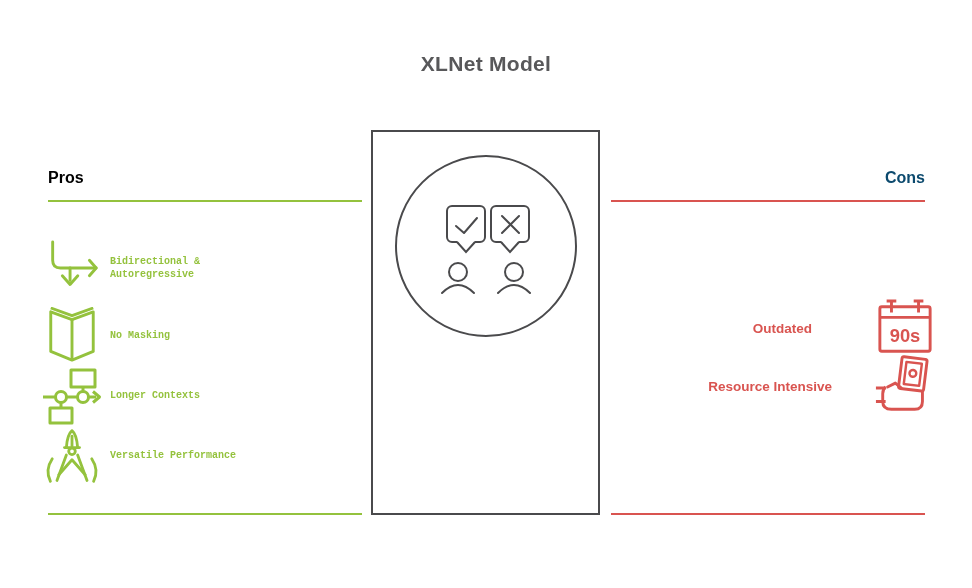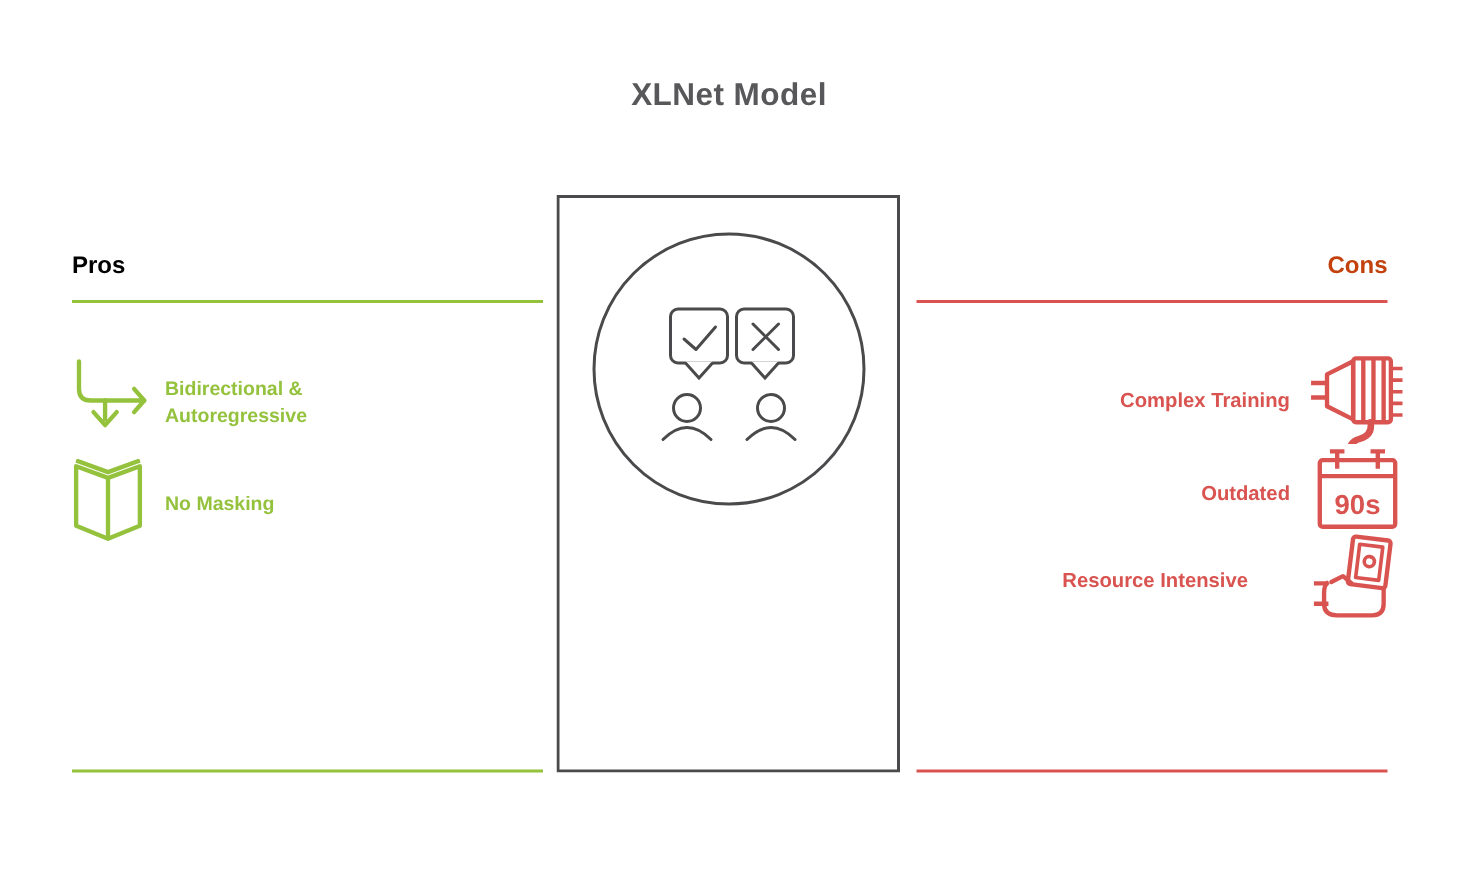--- a/index.html
+++ b/index.html
@@ -9,36 +9,36 @@
   }
   .title{
     position:absolute;top:52px;left:0;width:100%;text-align:center;
     font-size:21px;font-weight:bold;color:#58585A;letter-spacing:.3px;
   }
   
   .pros-heading{
     position:absolute;left:48px;top:169px;font-size:16px;font-weight:bold;color:#000000;
   }
   .cons-heading{
-    position:absolute;right:47px;top:169px;font-size:16px;font-weight:bold;color:#c2410c;
+    position:absolute;right:47px;top:169px;font-size:16px;font-weight:bold;color:#0c4a6e;
   }
   .rule{position:absolute;height:2px;}
   .rule.green{background:#94C23D;left:48px;width:314px;}
   .rule.red{background:#D95450;left:611px;width:314px;}
   .rule.top{top:200px;}
   .rule.bottom{top:513px;}
   
   .row{position:absolute;height:60px;display:flex;align-items:center;}
   .pro-row{left:40px;color:#94C23D;}
   .con-row{right:34px;color:#D95450;justify-content:flex-end;}
-  .icon-wrap{width:64px;height:60px;display:flex;justify-content:center;flex:0 0 auto;}
+  .icon-wrap{width:64px;height:60px;display:flex;align-items:center;justify-content:center;flex:0 0 auto;}
   .con-row .icon-wrap{width:66px;margin-left:12px;}
   .pro-label{
-    margin-left:6px;font-size:13px;font-weight:bold;color:#94C23D;
-    line-height:1.35;max-width:150px;
+    margin-left:6px;font-size:10px;font-weight:bold;color:#94C23D;
+    line-height:1.35;max-width:150px;font-family:Liberation Mono, monospace;
   }
   .pro-label.wrap{max-width:140px;}
   .con-label{font-size:13.5px;font-weight:bold;color:#D95450;text-align:right;white-space:nowrap;}
   .center-figure{position:absolute;left:371px;top:130px;width:229px;height:385px;color:#4A4A4C;}
   svg{display:block;}
   .cal-text{font-family:"Liberation Sans","DejaVu Sans",sans-serif;font-size:19px;font-weight:bold;fill:currentColor;}
 </style>
 </head>
 <body>
 
@@ -66,21 +66,52 @@
     <span class="icon-wrap">
       <svg width="56" height="58" viewBox="0 0 58 60" fill="none" stroke="currentColor" stroke-width="3" stroke-linejoin="round">
         <path d="M29 13 L7 5 V46 L29 55 L51 46 V5 L29 13 Z"></path>
         <path d="M29 13 V55"></path>
         <path d="M7 1 L29 9 L51 1"></path>
       </svg>
     </span>
     <span class="pro-label">No Masking</span>
   </div>
 
+  <div class="row pro-row" style="top:366px;">
+    <span class="icon-wrap">
+      <svg width="62" height="58" viewBox="0 0 62 58" fill="none" stroke="currentColor" stroke-width="3" stroke-linejoin="round">
+        <rect x="30" y="3" width="24" height="17"></rect>
+        <rect x="9" y="41" width="22" height="15"></rect>
+        <circle cx="20" cy="30" r="5.5"></circle>
+        <circle cx="42" cy="30" r="5.5"></circle>
+        <path d="M2 30 h12.5 M25.5 30 h11 M47.5 30 h7.5"></path>
+        <path d="M52 24.5 l6.5 5.5 -6.5 5.5"></path>
+        <path d="M42 20 v4.5"></path>
+        <path d="M20 35.5 v5.5"></path>
+      </svg>
+    </span>
+    <span class="pro-label">Longer Contexts</span>
+  </div>
 
+  <div class="row pro-row" style="top:426px;">
+    <span class="icon-wrap">
+      <svg width="62" height="60" viewBox="0 0 66 62" fill="none" stroke="currentColor" stroke-width="3" stroke-linecap="round" stroke-linejoin="round">
+        <path d="M27 22 Q28 8 33 4 Q38 8 39 22"></path>
+        <path d="M33 10 V20"></path>
+        <path d="M25 22 H41"></path>
+        <circle cx="33" cy="26" r="3.5"></circle>
+        <path d="M27 30 L17 57"></path>
+        <path d="M39 30 L49 57"></path>
+        <path d="M19 51 L33 35 L47 51"></path>
+        <path d="M12 34 Q4 46 10 58"></path>
+        <path d="M54 34 Q62 46 56 58"></path>
+      </svg>
+    </span>
+    <span class="pro-label">Versatile Performance</span>
+  </div>
 
   <div class="center-figure">
     <svg width="229" height="385" viewBox="0 0 229 385" fill="none" stroke="currentColor" stroke-width="2">
       <rect x="1" y="1" width="227" height="383"></rect>
       <circle cx="115" cy="116" r="90"></circle>
 
       <g>
         <rect x="76" y="76" width="38" height="36" rx="5"></rect>
         <path d="M86 111 L95 122 L104 111 Z" fill="#ffffff" stroke="none"></path>
         <path d="M86 112 L95 122 L104 112" fill="none"></path>
@@ -102,35 +133,22 @@
         <circle cx="143" cy="142" r="9"></circle>
         <path d="M127 163 q16 -16 32 0" stroke-linecap="round"></path>
       </g>
     </svg>
   </div>
 
   <div class="cons-heading">Cons</div>
   <div class="rule red top"></div>
   <div class="rule red bottom"></div>
 
-  <div class="row con-row" style="top:236px;">
-    <span class="con-label">Complex Training</span>
-    <span class="icon-wrap">
-      <svg width="66" height="60" viewBox="0 0 68 62" fill="none" stroke="currentColor" stroke-width="3" stroke-linejoin="round">
-        <path d="M2 20 H13 M2 30 H13"></path>
-        <path d="M13 14 L31 5 V45 L13 36 Z"></path>
-        <rect x="31" y="3" width="26" height="44" rx="2"></rect>
-        <path d="M38 3 V47 M45 3 V47 M52 3 V47"></path>
-        <path d="M57 10 h8 M57 18 h8 M57 26 h8 M57 34 h8 M57 42 h8" stroke-width="2.5"></path>
-        <path d="M43 47 q1.5 9 -7.5 11.5 q-7.5 2 -7.5 10.5" stroke-width="4.5" stroke-linecap="round"></path>
-      </svg>
-    </span>
-  </div>
 
-  <div class="row con-row" style="top:298px;">
+  <div class="row con-row" style="top:298px;gap:48px;">
     <span class="con-label">Outdated</span>
     <span class="icon-wrap">
       <svg width="58" height="60" viewBox="0 0 60 62" fill="none" stroke="currentColor" stroke-width="3" stroke-linejoin="round">
         <rect x="4" y="9" width="52" height="46" rx="2"></rect>
         <path d="M4 20 H56"></path>
         <path d="M16 3 v12 M44 3 v12"></path>
         <path d="M11 3 h10 M39 3 h10"></path>
         <text x="30" y="46" text-anchor="middle" stroke="none" class="cal-text">90s</text>
       </svg>
     </span>

